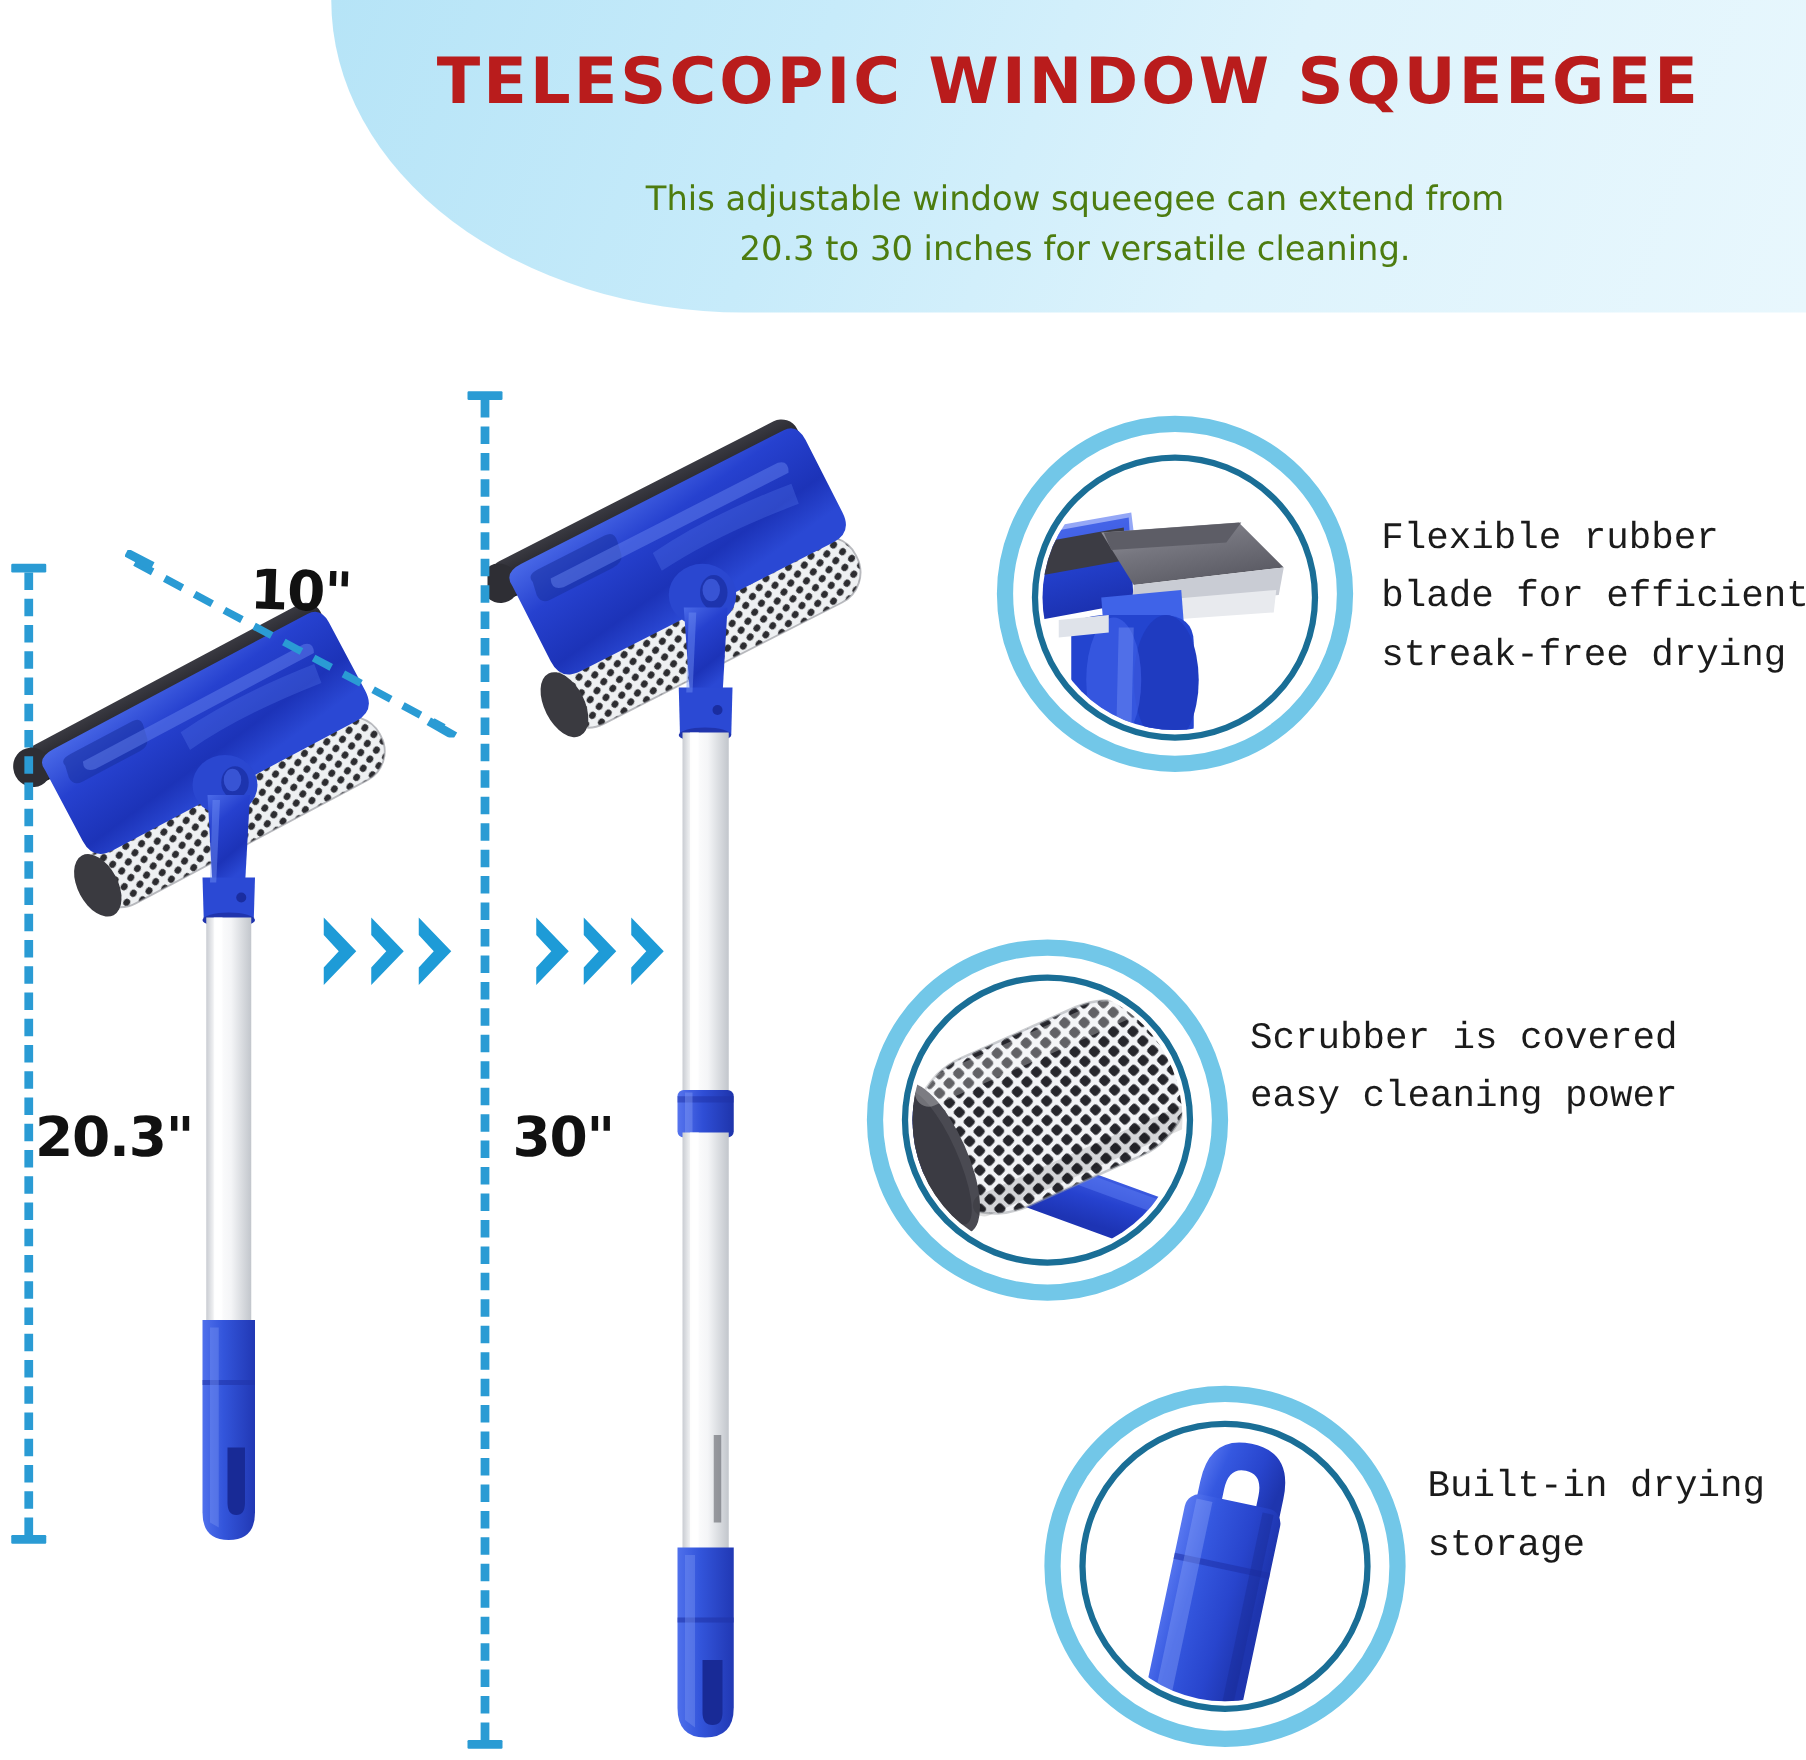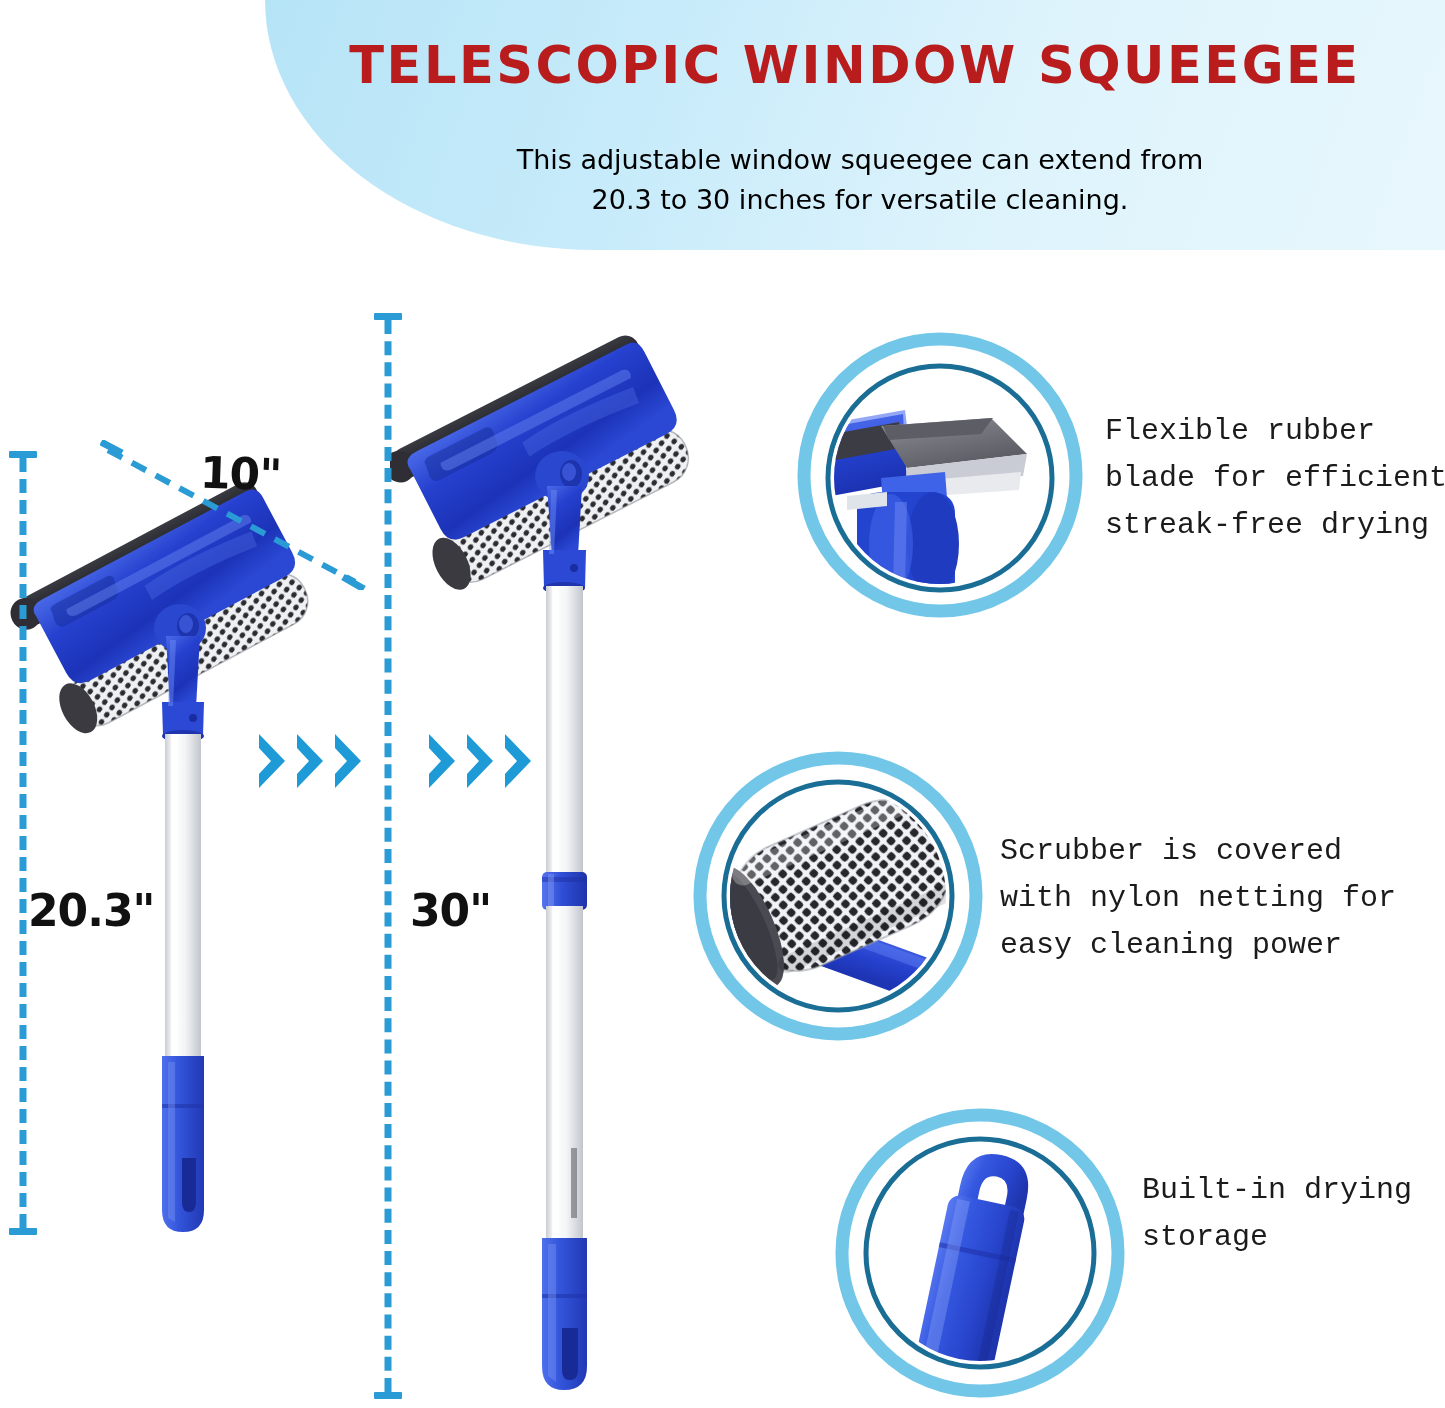--- a/index.html
+++ b/index.html
@@ -22,21 +22,21 @@
     position:absolute; left:265px; top:36px; width:1180px;
     text-align:center; z-index:3;
     color:#b91c1c;
     font-family:"DejaVu Sans", sans-serif;
     font-weight:bold; font-size:51px; letter-spacing:2.5px;
     white-space:nowrap;
   }
   #subtitle{
     position:absolute; left:400px; top:140px; width:920px;
     text-align:center; z-index:3;
-    color:#000000;
+    color:#4d7c0f;
     font-family:"DejaVu Sans", sans-serif;
     font-size:27px; line-height:40px;
   }
   #subtitle .l2{ display:block; }
 
   
   .dim-vline{ position:absolute; z-index:4; }
   .dim-vline .shaft{
     position:absolute; left:50%; top:10px; bottom:10px; width:0;
     transform:translateX(-50%);
@@ -90,21 +90,21 @@
     white-space:nowrap;
   }
   .callout-text span{ display:block; }
 
   #callout-blade   { left:795px;  top:330px;  width:650px; height:290px; }
   #callout-blade .callout-circle { width:290px; height:290px; }
   #callout-blade .callout-text   { left:310px; top:78px; }
 
   #callout-scrubber{ left:690px;  top:748px;  width:755px; height:295px; }
   #callout-scrubber .callout-circle{ width:295px; height:295px; }
-  #callout-scrubber .callout-text  { left:310px; top:60px;margin-top:20px; }
+  #callout-scrubber .callout-text  { left:310px; top:60px; }
 
   #callout-hanging { left:832px;  top:1105px; width:613px; height:295px; }
   #callout-hanging .callout-circle{ width:295px; height:295px; }
   #callout-hanging .callout-text  { left:310px; top:62px; }
 </style>
 </head>
 <body>
 
 <div id="header-banner"></div>
 <div id="page-title">TELESCOPIC WINDOW SQUEEGEE</div>
@@ -410,21 +410,20 @@
         <rect x="42" y="74" width="228" height="130" rx="64" fill="none" stroke="#9a9da4" stroke-width="2" opacity="0.5"></rect>
         <ellipse cx="56" cy="139" rx="24" ry="65" fill="#4a4a52"></ellipse>
         <ellipse cx="56" cy="139" rx="16" ry="58" fill="#3b3b43"></ellipse>
         <rect x="60" y="78" width="200" height="22" rx="11" fill="#ffffff" opacity="0.28"></rect>
         <rect x="66" y="180" width="192" height="18" rx="9" fill="#000000" opacity="0.12"></rect>
       </g>
     </g>
   </svg>
   <div class="callout-text">
     <span>Scrubber is covered</span>
-    <span>with nylon netting for</span>
     <span>easy cleaning power</span>
   </div>
 </div>
 
 <div id="callout-hanging" class="callout">
   <svg class="callout-circle" viewBox="0 0 295 295">
     <defs>
       <clipPath id="clipHang">
           <circle cx="148" cy="148" r="108"></circle>
         </clipPath>

